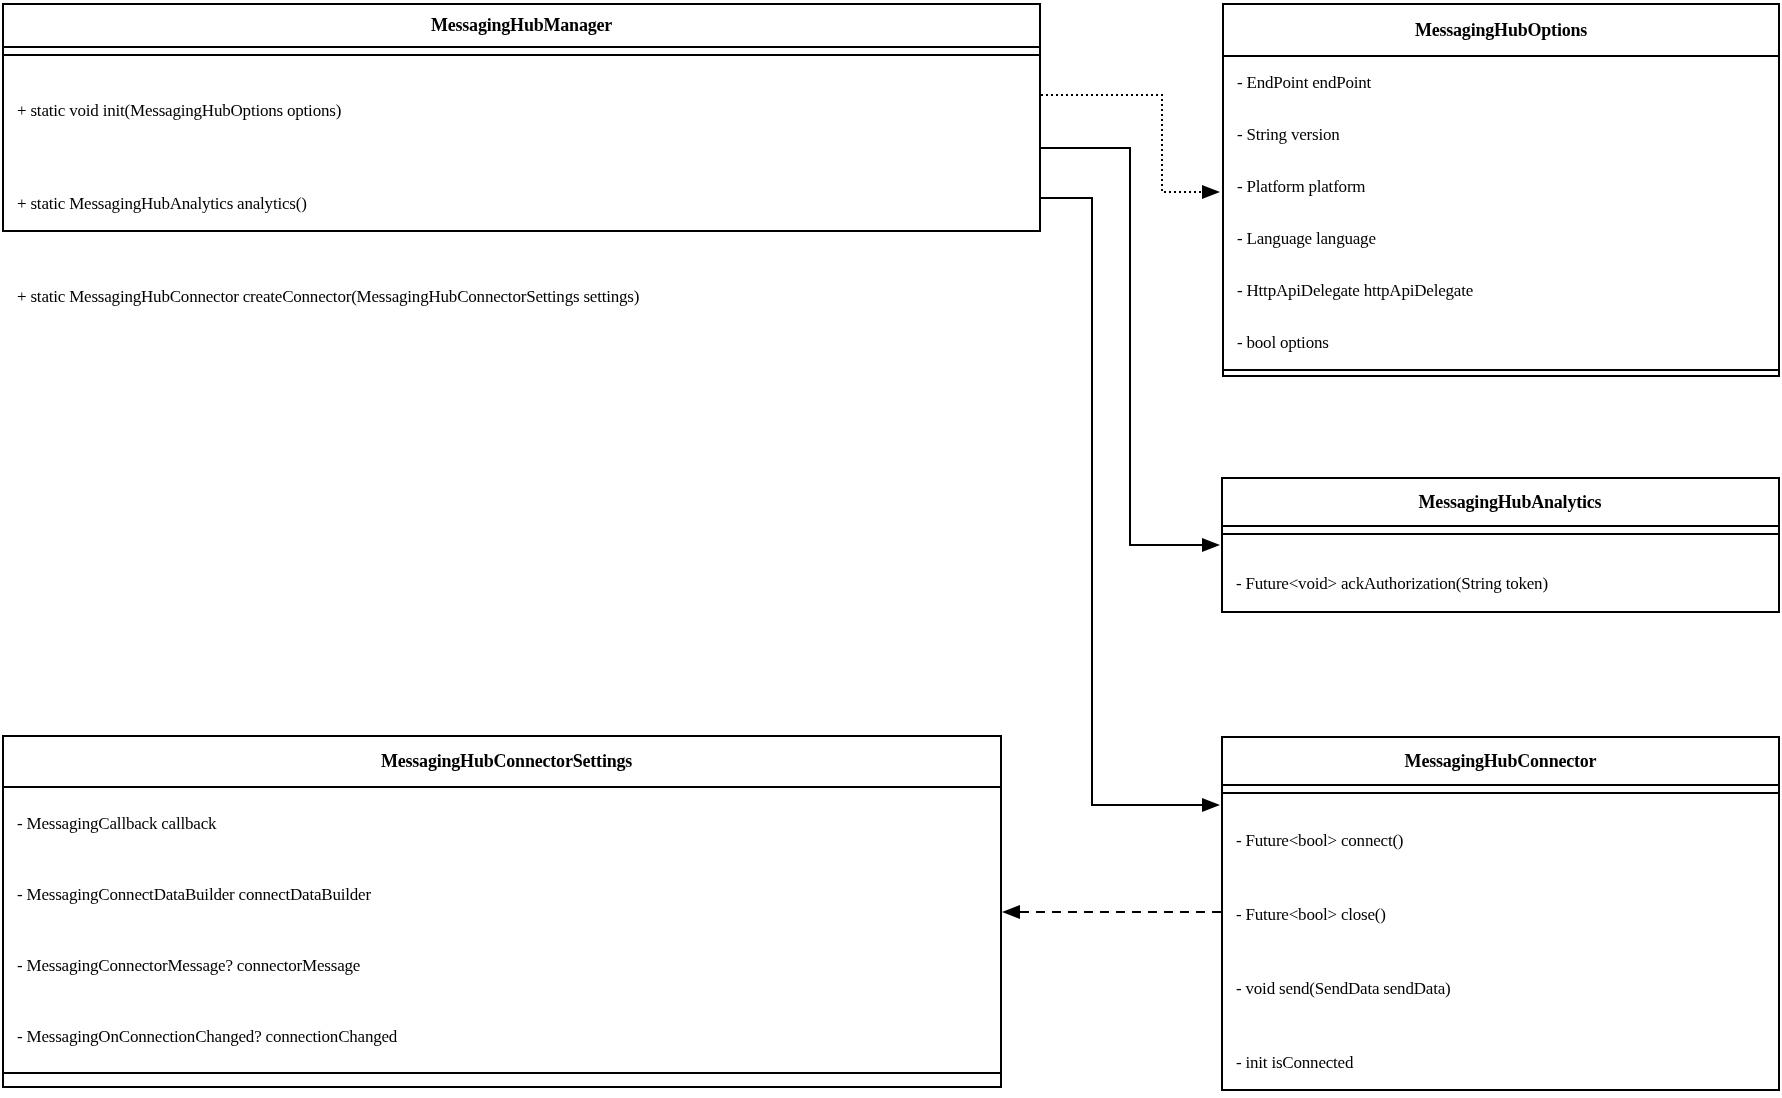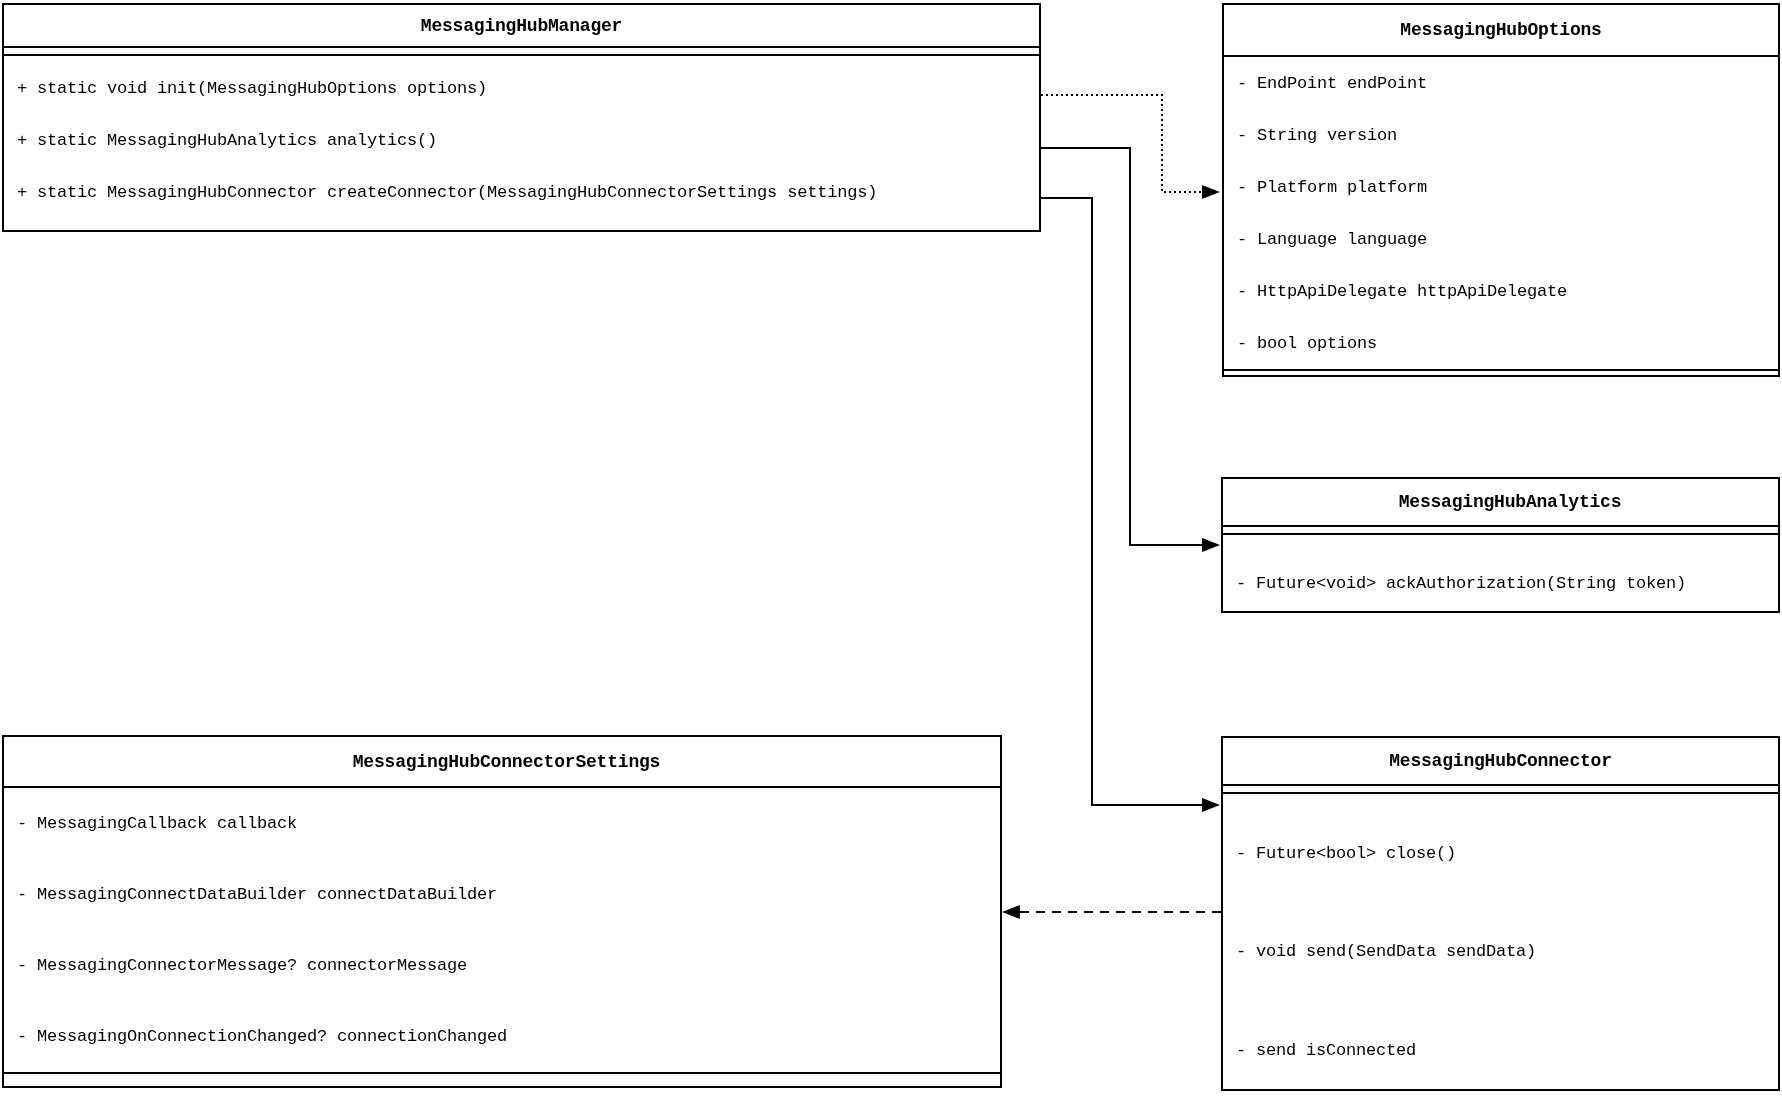--- a/index.html
+++ b/index.html
@@ -1,21 +1,21 @@
 <!DOCTYPE html>
 <html><head>
 <meta charset="utf-8">
 <style>
   html, body { margin:0; padding:0; background:#ffffff; }
   #canvas {
     position: relative;
     width: 1782px;
     height: 1098px;
     background: #ffffff;
-    font-family: Liberation Mono, monospace;
+    font-family: Liberation Serif, serif;
     color: #000;
     overflow: hidden;
   }
   .cls {
     position: absolute;
     background: #ffffff;
     border: 2px solid #000;
     box-sizing: border-box;
     display: flex;
     flex-direction: column;
@@ -71,21 +71,21 @@
   .ah { fill: #000; stroke: none; }
 </style>
 </head>
 <body>
 
 <div id="canvas">
 
   <div class="cls" style="left:2px; top:3px; width:1039px; height:229px;">
     <div class="cls-title" style="height:41px;">MessagingHubManager</div>
     <div class="sliver-top"></div>
-    <div class="members" style="padding-top:6px;">
+    <div class="members" style="padding-top:29px;gap:41px;">
       <div class="row h52">+ static void init(MessagingHubOptions options)</div>
       <div class="row h52">+ static MessagingHubAnalytics analytics()</div>
       <div class="row h52">+ static MessagingHubConnector createConnector(MessagingHubConnectorSettings settings)</div>
     </div>
   </div>
 
   <div class="cls" style="left:1222px; top:3px; width:558px; height:374px;text-align:center;">
     <div class="cls-title" style="height:50px;">MessagingHubOptions</div>
     <div class="members">
       <div class="row h52">- EndPoint endPoint</div>
@@ -114,23 +114,24 @@
       <div class="row h71">- MessagingConnectorMessage? connectorMessage</div>
       <div class="row h71">- MessagingOnConnectionChanged? connectionChanged</div>
       <div class="sliver-bottom"></div>
     </div>
   </div>
 
   <div class="cls" style="left:1221px; top:736px; width:559px; height:355px;">
     <div class="cls-title" style="height:46px;">MessagingHubConnector</div>
     <div class="sliver-top"></div>
     <div class="members">
+      <div class="row grow">- Future&lt;bool&gt; connect()</div>
       <div class="row grow">- Future&lt;bool&gt; close()</div>
       <div class="row grow">- void send(SendData sendData)</div>
-      <div class="row grow">- send isConnected</div>
+      <div class="row grow">- init isConnected</div>
     </div>
   </div>
 
   <svg id="svg-overlay" viewBox="0 0 1782 1098" xmlns="http://www.w3.org/2000/svg">
     <g>
       <path class="ln dotted" d="M1041,95 H1162 V192 H1203"></path>
       <polygon class="ah" points="1220,192 1202,185 1202,199"></polygon>
     </g>
     <g>
       <path class="ln" d="M1041,148 H1130 V545 H1203"></path>

